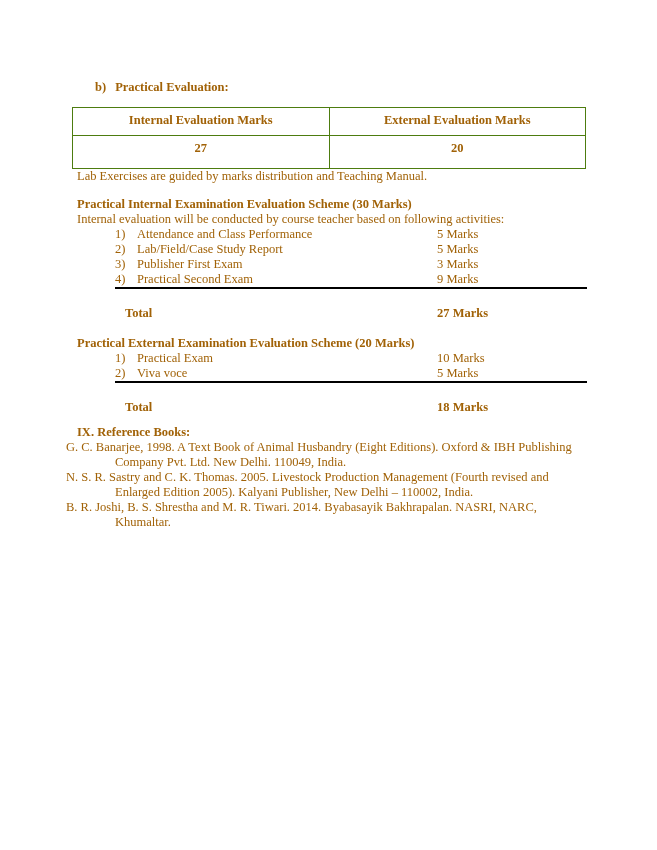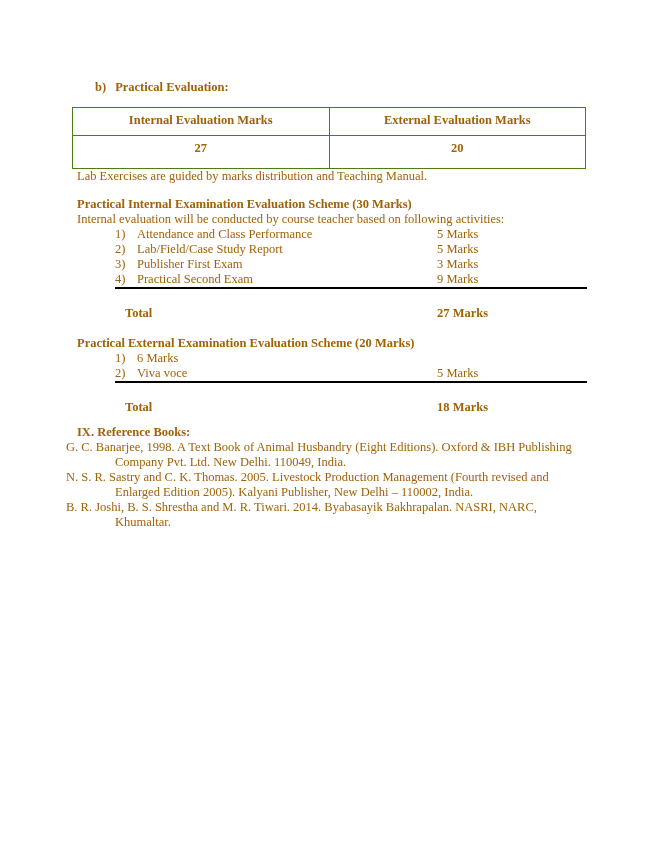--- a/index.html
+++ b/index.html
@@ -131,21 +131,22 @@
         <span class="smarks">27 Marks</span>
         <span class="stail"></span>
       </div>
     </div>
 
     <div class="scheme" style="margin-top:15px;">
       <div class="scheme-title">Practical External Examination Evaluation Scheme (20 Marks)</div>
       <div class="scheme-items">
         <div class="srow">
           <span class="snum">1)</span>
-          <span class="smarks">6 Marks</span>
+          <span class="slabel">Practical Exam</span>
+          <span class="smarks">10 Marks</span>
           <span class="stail"></span>
         </div>
         <div class="srow">
           <span class="snum">2)</span>
           <span class="slabel">Viva voce</span>
           <span class="smarks">5 Marks</span>
           <span class="stail"></span>
         </div>
       </div>
       <div class="total-row">

